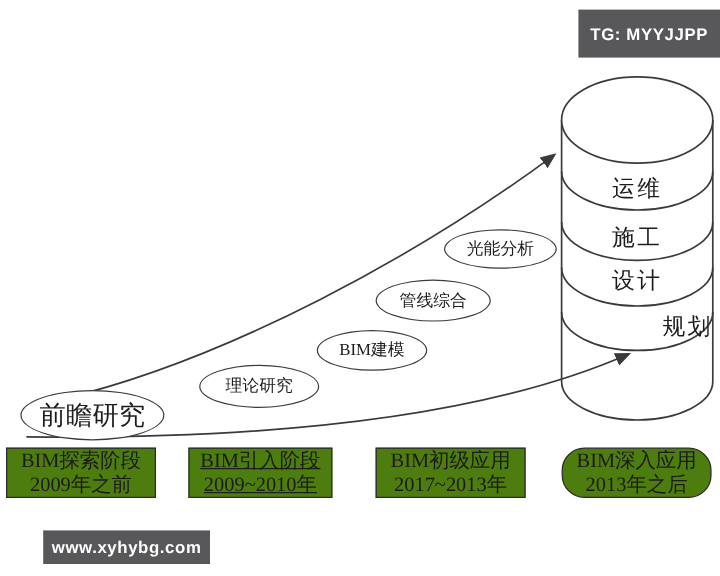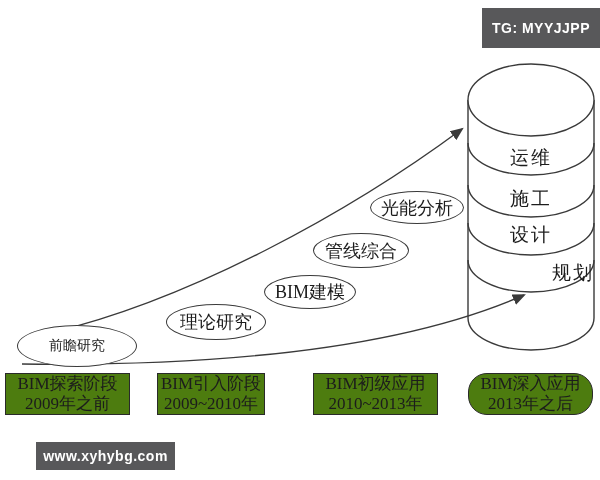--- a/index.html
+++ b/index.html
@@ -21,21 +21,21 @@
   }
   .milestone {
     position: absolute;
     z-index: 2;
     background: #ffffff;
     border: 1.5px solid #3a3a3a;
     border-radius: 50%;
     display: flex;
     align-items: center;
     justify-content: center;
-    font-size: 18px;
+    font-size: 14px;
     white-space: nowrap;
   }
   .cyl-label {
     position: absolute;
     z-index: 2;
     left: 468px;
     width: 126px;
     text-align: center;
     font-size: 19px;
     letter-spacing: 2px;
@@ -91,21 +91,21 @@
       <path d="M 468 143 A 63 32 0 0 0 594 143"></path>
       <path d="M 468 185 A 63 32 0 0 0 594 185"></path>
       <path d="M 468 223 A 63 32 0 0 0 594 223"></path>
       <path d="M 468 260 A 63 32 0 0 0 594 260"></path>
     </g>
 
     <path d="M 50 333 C 190 300, 350 212, 462 129" fill="none" stroke="#3a3a3a" stroke-width="1.4" marker-end="url(#arrowhead)"></path>
     <path d="M 22 364 C 190 366, 390 354, 524 295" fill="none" stroke="#3a3a3a" stroke-width="1.4" marker-end="url(#arrowhead)"></path>
   </svg>
 
-  <div class="milestone" style="left:17px; top:325px; width:120px; height:42px; font-size:14px;">
+  <div class="milestone" style="left:17px; top:325px; width:120px; height:42px; font-size:22px;">
     <span>前瞻研究</span>
   </div>
   <div class="milestone" style="left:166px; top:304px; width:100px; height:36px;">
     <span>理论研究</span>
   </div>
   <div class="milestone" style="left:264px; top:275px; width:92px; height:34px;">
     <span>BIM建模</span>
   </div>
   <div class="milestone" style="left:313px; top:233px; width:96px; height:35px;">
     <span>管线综合</span>
@@ -116,27 +116,27 @@
 
   <div class="cyl-label" style="top:187px;"><span>施工</span></div>
   <div class="cyl-label" style="top:146px;"><span>运维</span></div>
   <div class="cyl-label" style="top:223px;"><span>设计</span></div>
   <div class="cyl-label" style="top:261px;text-align:right;"><span>规划</span></div>
 
   <div class="stage-box" style="left:5px; width:125px;">
     <span>BIM探索阶段</span>
     <span>2009年之前</span>
   </div>
-  <div class="stage-box" style="left:157px; width:108px;">
+  <div class="stage-box" style="left:157px; width:120px;text-decoration:underline;">
     <span>BIM引入阶段</span>
     <span>2009~2010年</span>
   </div>
   <div class="stage-box" style="left:313px; width:125px;">
     <span>BIM初级应用</span>
-    <span>2010~2013年</span>
+    <span>2017~2013年</span>
   </div>
   <div class="stage-box" style="left:468px; width:125px;border-radius:19px;">
     <span>BIM深入应用</span>
     <span>2013年之后</span>
   </div>
 
   <div id="tg-badge" class="badge">
     <span>TG: MYYJJPP</span>
   </div>
   <div id="site-badge" class="badge">

